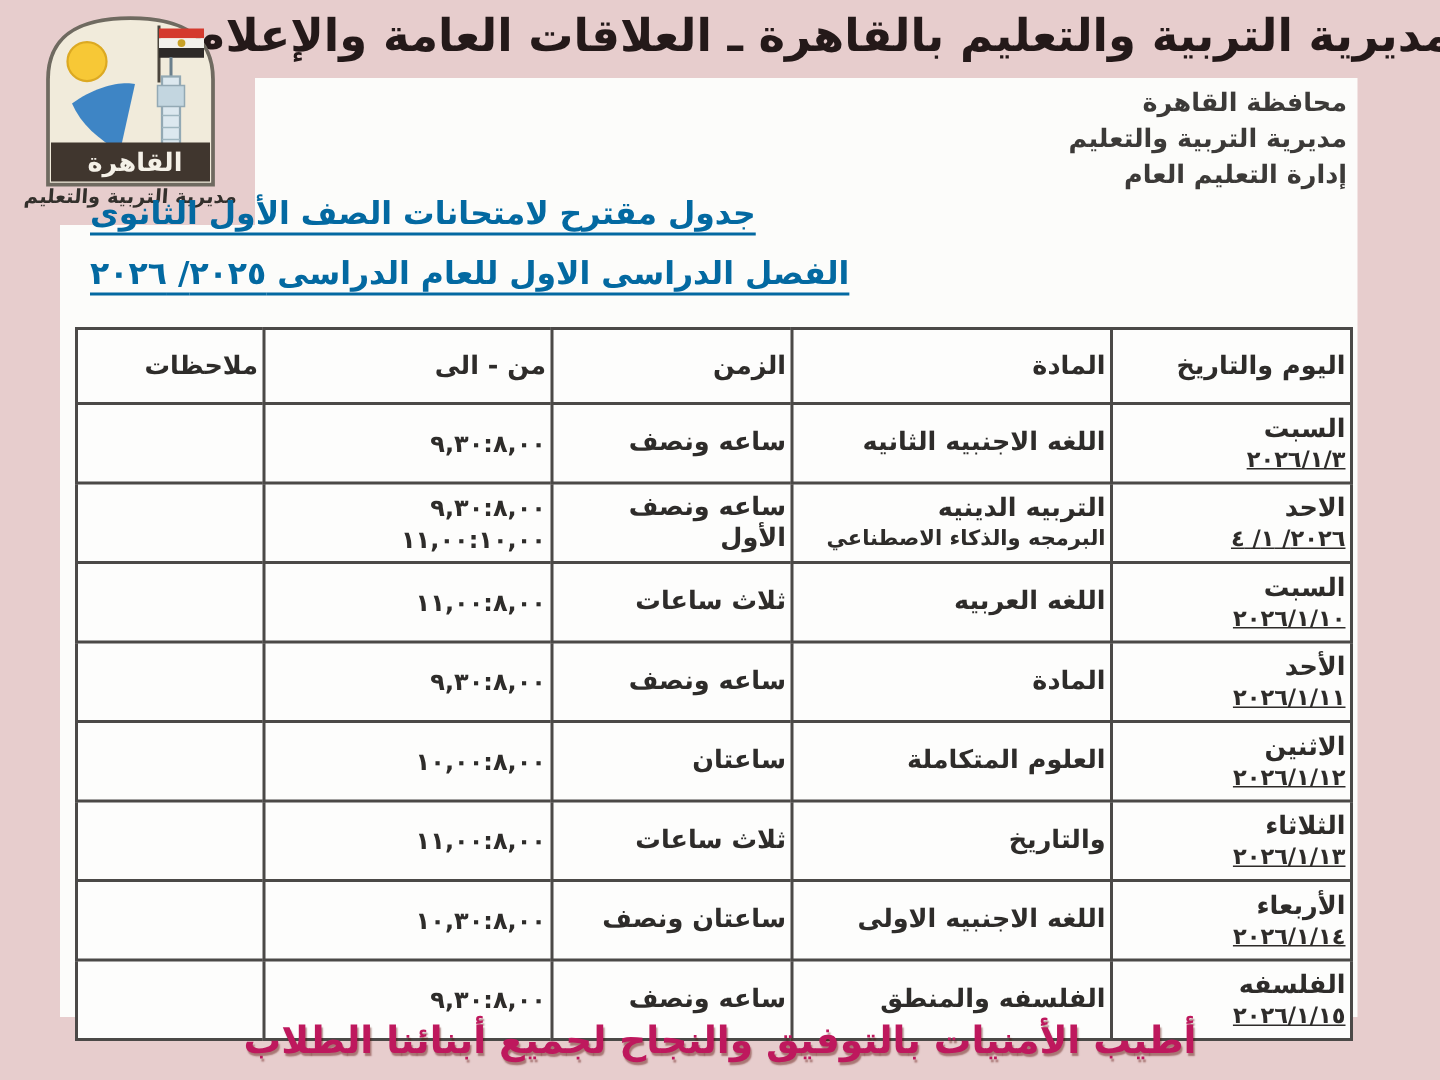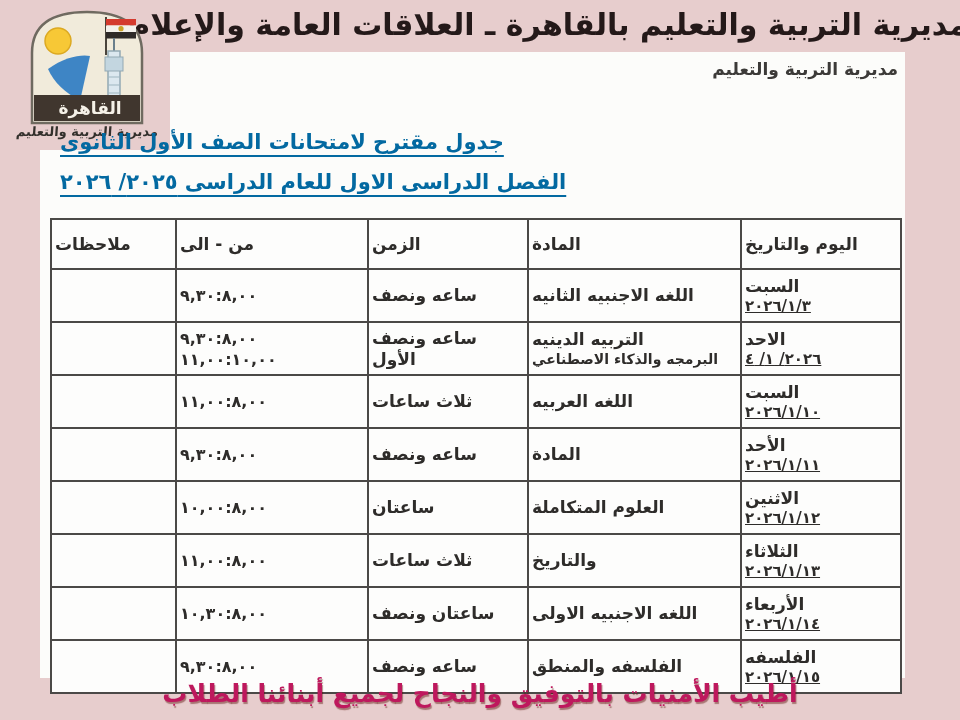--- a/index.html
+++ b/index.html
@@ -48,21 +48,21 @@
   #title-line2{top:170px;}
 
   
   #schedule{
     position:absolute;left:50px;top:218px;width:850px;
     border-collapse:collapse;direction:rtl;table-layout:fixed;
     background:#fdfdfc;
   }
   #schedule th,#schedule td{
     border:2px solid #4b4947;
-    text-align:left;vertical-align:middle;
+    text-align:right;vertical-align:middle;
     color:#2e2c2a;font-weight:bold;padding:1px 3px;
   }
   #schedule th{height:46px;font-size:17px;}
   #schedule td{height:49px;font-size:17px;}
   td .day{font-size:17px;line-height:21px;}
   td .date{font-size:15px;line-height:19px;direction:ltr;text-decoration:underline;}
   td .l2{font-size:14px;line-height:18px;}
   td .l1{line-height:21px;}
   td .num{direction:ltr;font-size:16px;line-height:21px;}
   #schedule div:empty{display:none;}
@@ -102,21 +102,23 @@
       <line x1="84" y1="86" x2="96" y2="86" stroke="#9fb6c0" stroke-width="1"></line>
     </g>
     <path d="M24,62 C40,50 58,47 66,49 L56,94 C42,86 30,76 24,62 Z" fill="#3e85c5"></path>
     <rect x="10" y="88" width="106" height="26" fill="#40362e"></rect>
     <text x="66" y="107" text-anchor="middle" font-size="17" font-weight="bold" fill="#f5f1e8" font-family="DejaVu Sans, sans-serif">القاهرة</text>
   </svg>
   <div id="logo-caption">مديرية التربية والتعليم</div>
 </div>
 
 <div id="letterhead" class="abs">
+  <div>محافظة القاهرة</div>
   <div>مديرية التربية والتعليم</div>
+  <div>إدارة التعليم العام</div>
 </div>
 
 <div id="title-line1" class="abs doc-title">جدول مقترح لامتحانات الصف الأول الثانوى</div>
 <div id="title-line2" class="abs doc-title">الفصل الدراسى الاول للعام الدراسى ٢٠٢٥/ ٢٠٢٦</div>
 
 <table id="schedule">
   <colgroup>
     <col style="width:160px">
       <col style="width:213px">
       <col style="width:160px">

